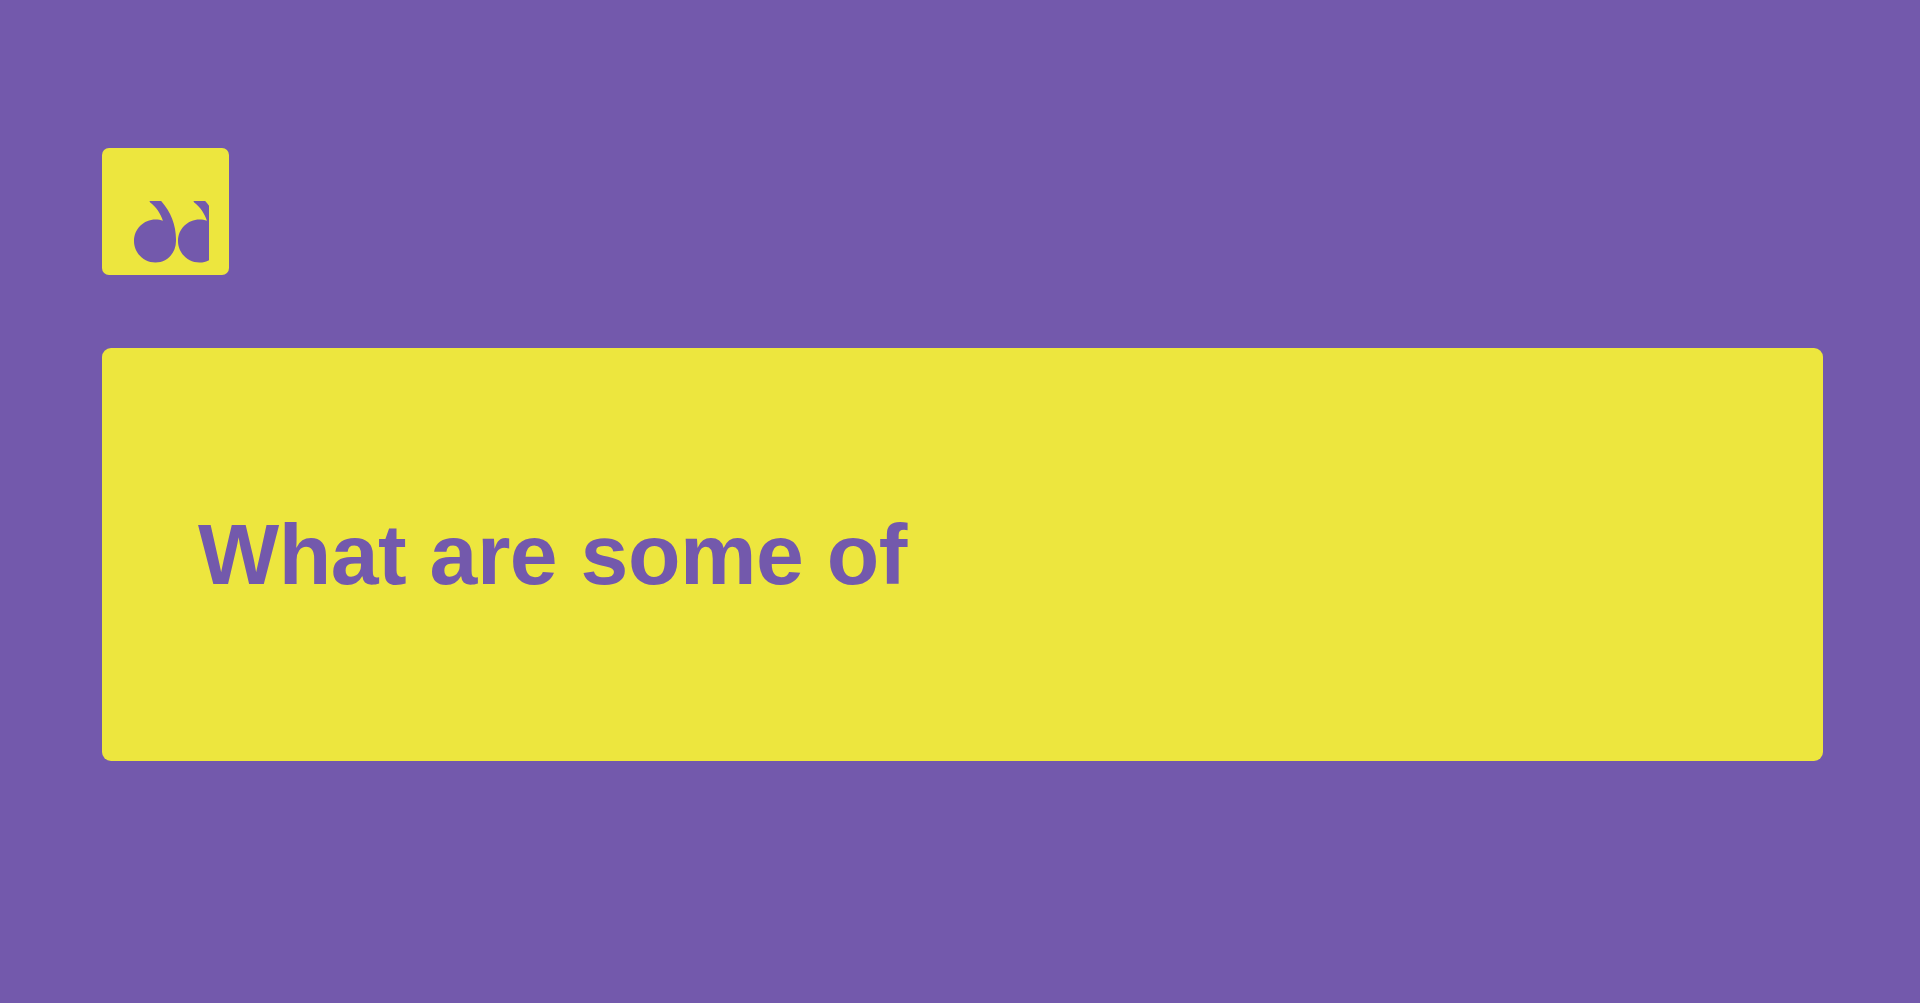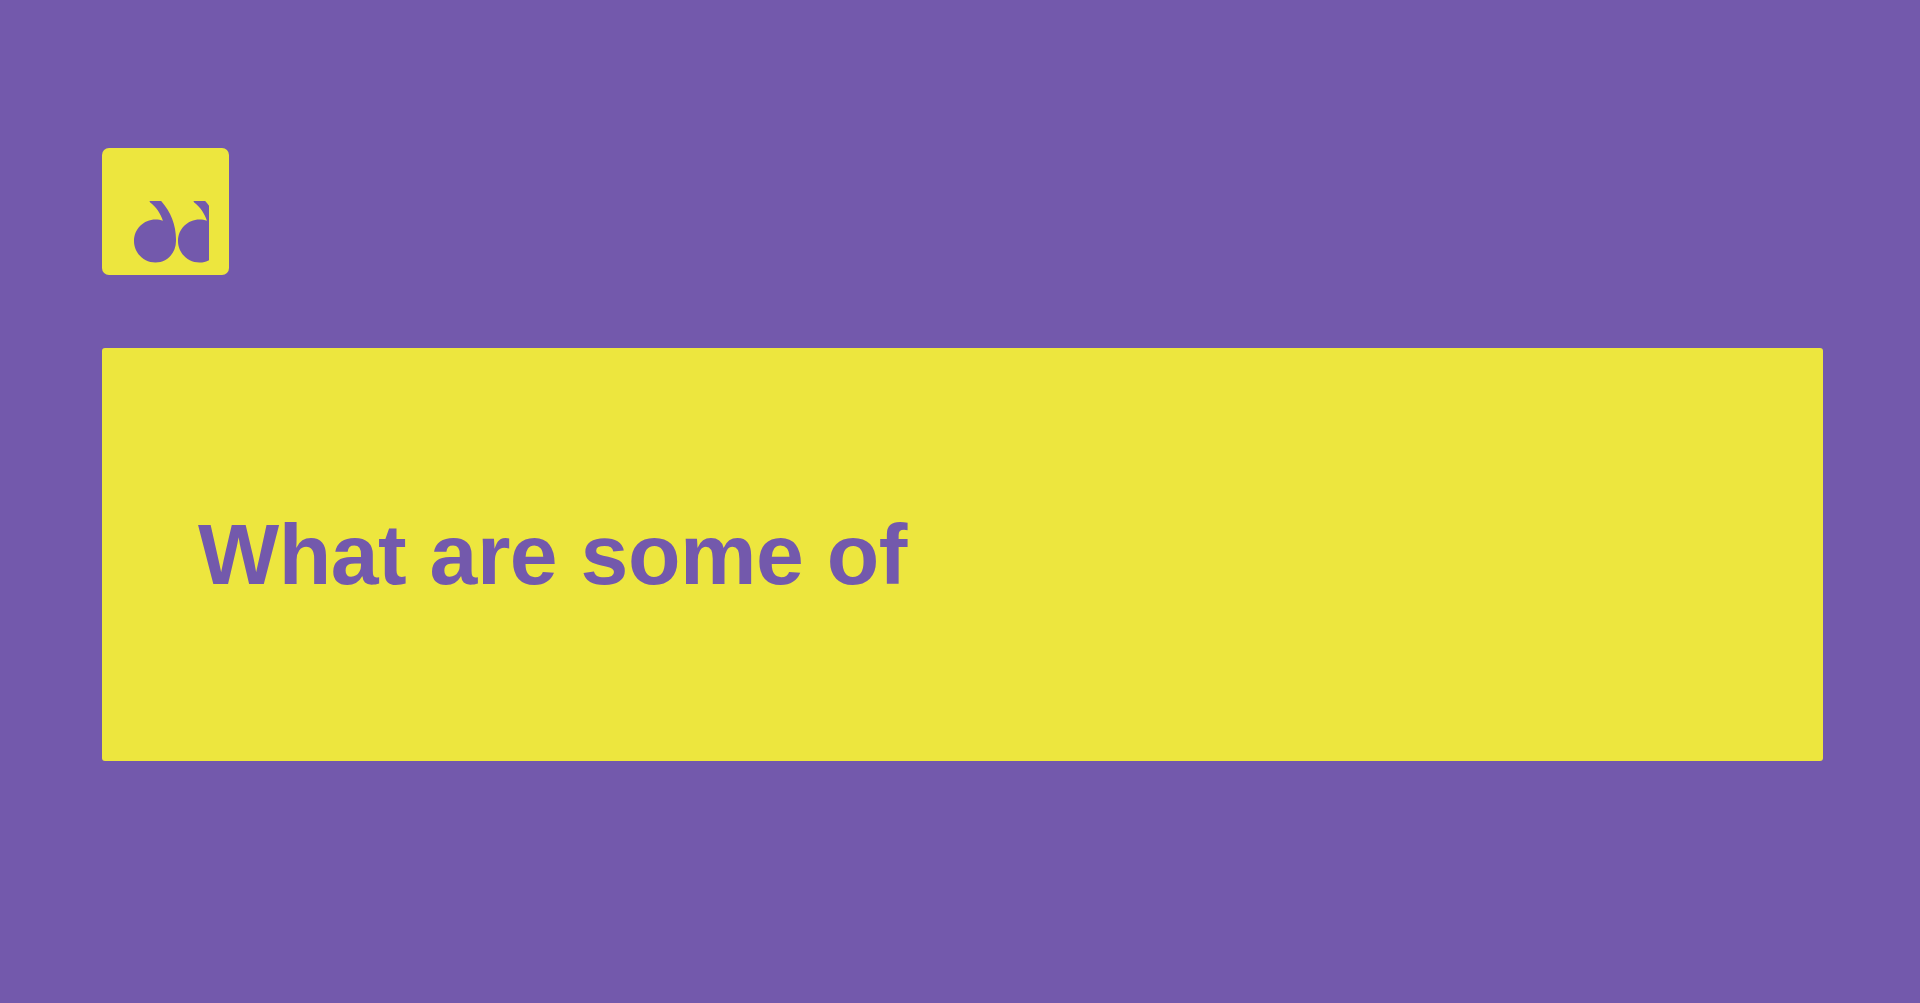--- a/index.html
+++ b/index.html
@@ -38,21 +38,21 @@
     display: block;
   }
   
   #question-card {
     position: absolute;
     left: 102px;
     top: 348px;
     width: 1721px;
     height: 413px;
     background: #EDE63E;
-    border-radius: 3px;
+    border-radius: 9px;
     box-sizing: border-box;
     display: flex;
     flex-direction: column;
     justify-content: center;
     padding-left: 96px;
     padding-right: 24px;
   }
   .question-line {
     color: #7359AC;
     font-family: "Liberation Sans", sans-serif;

